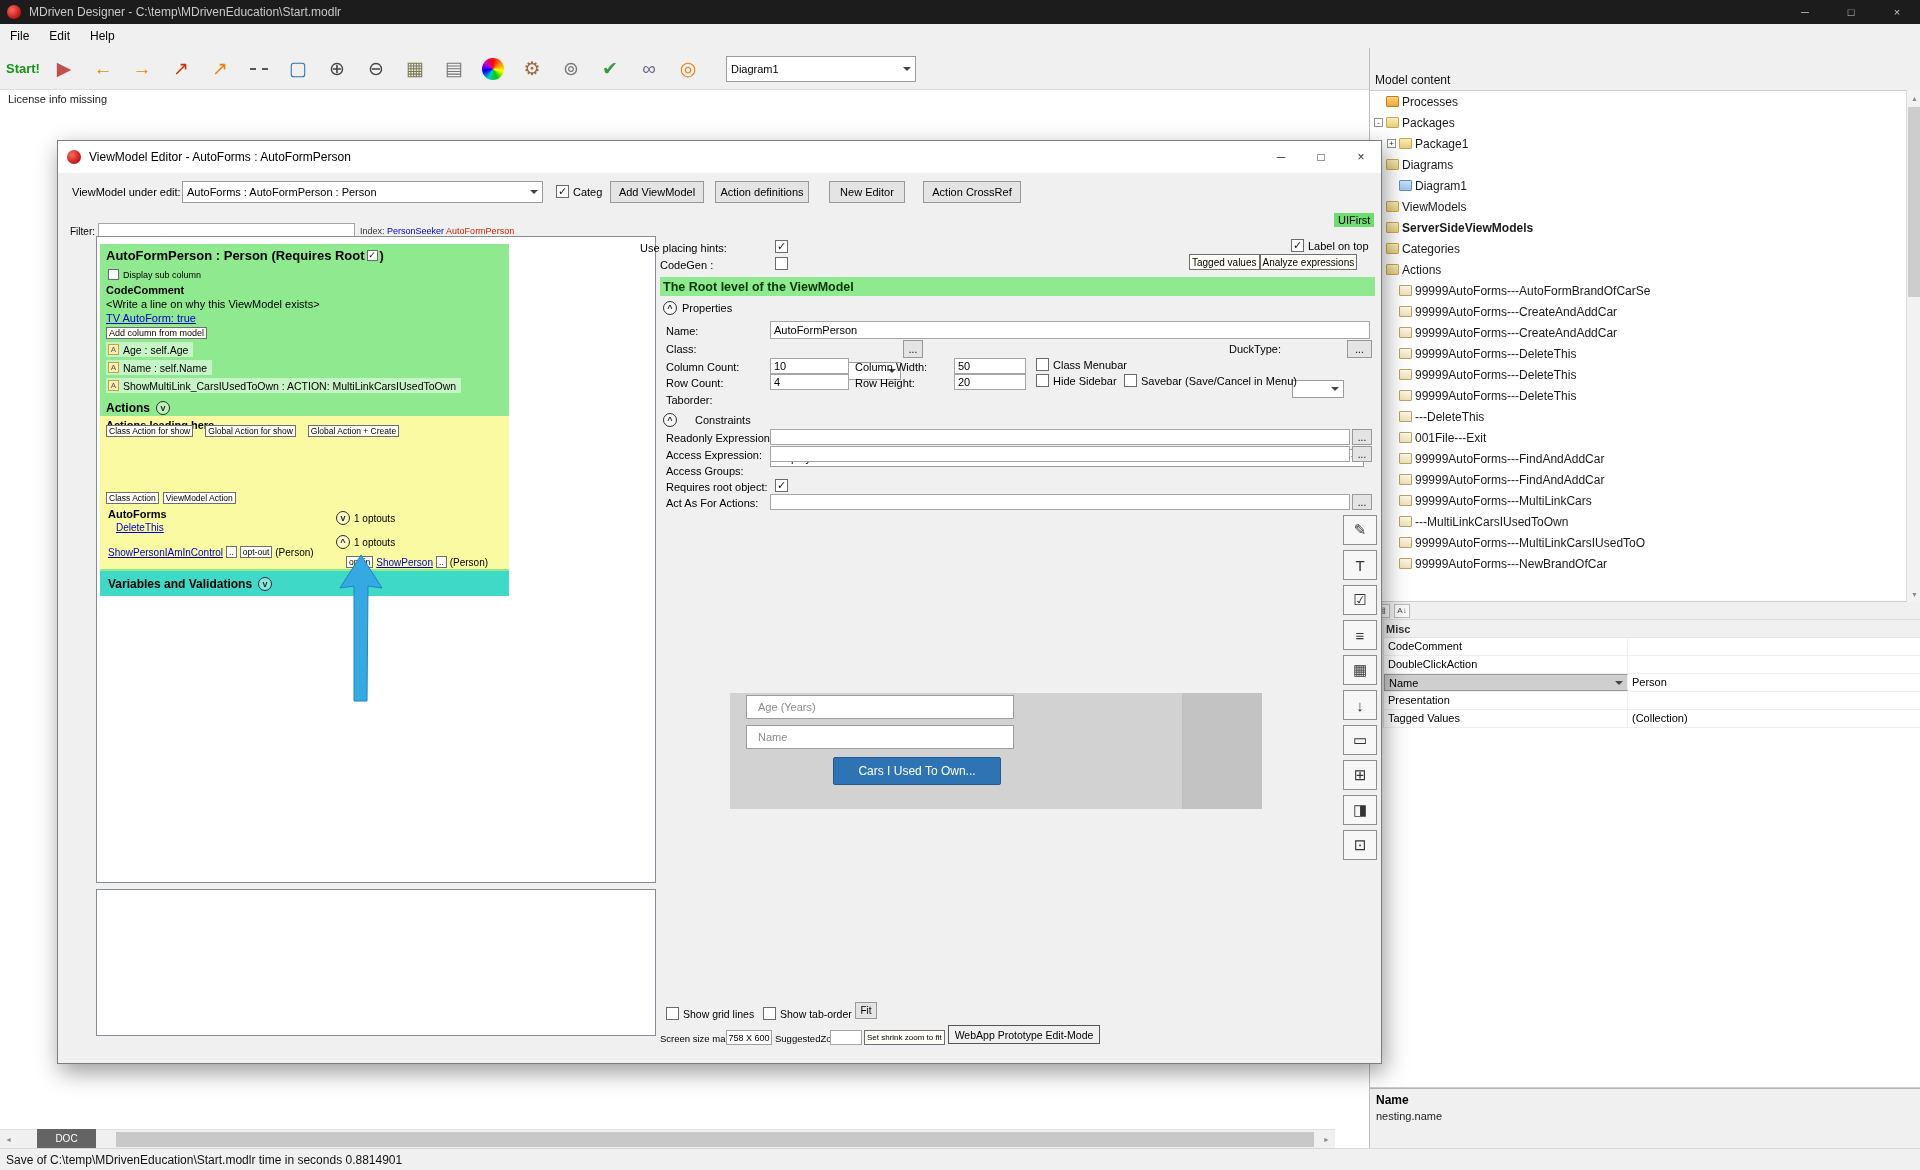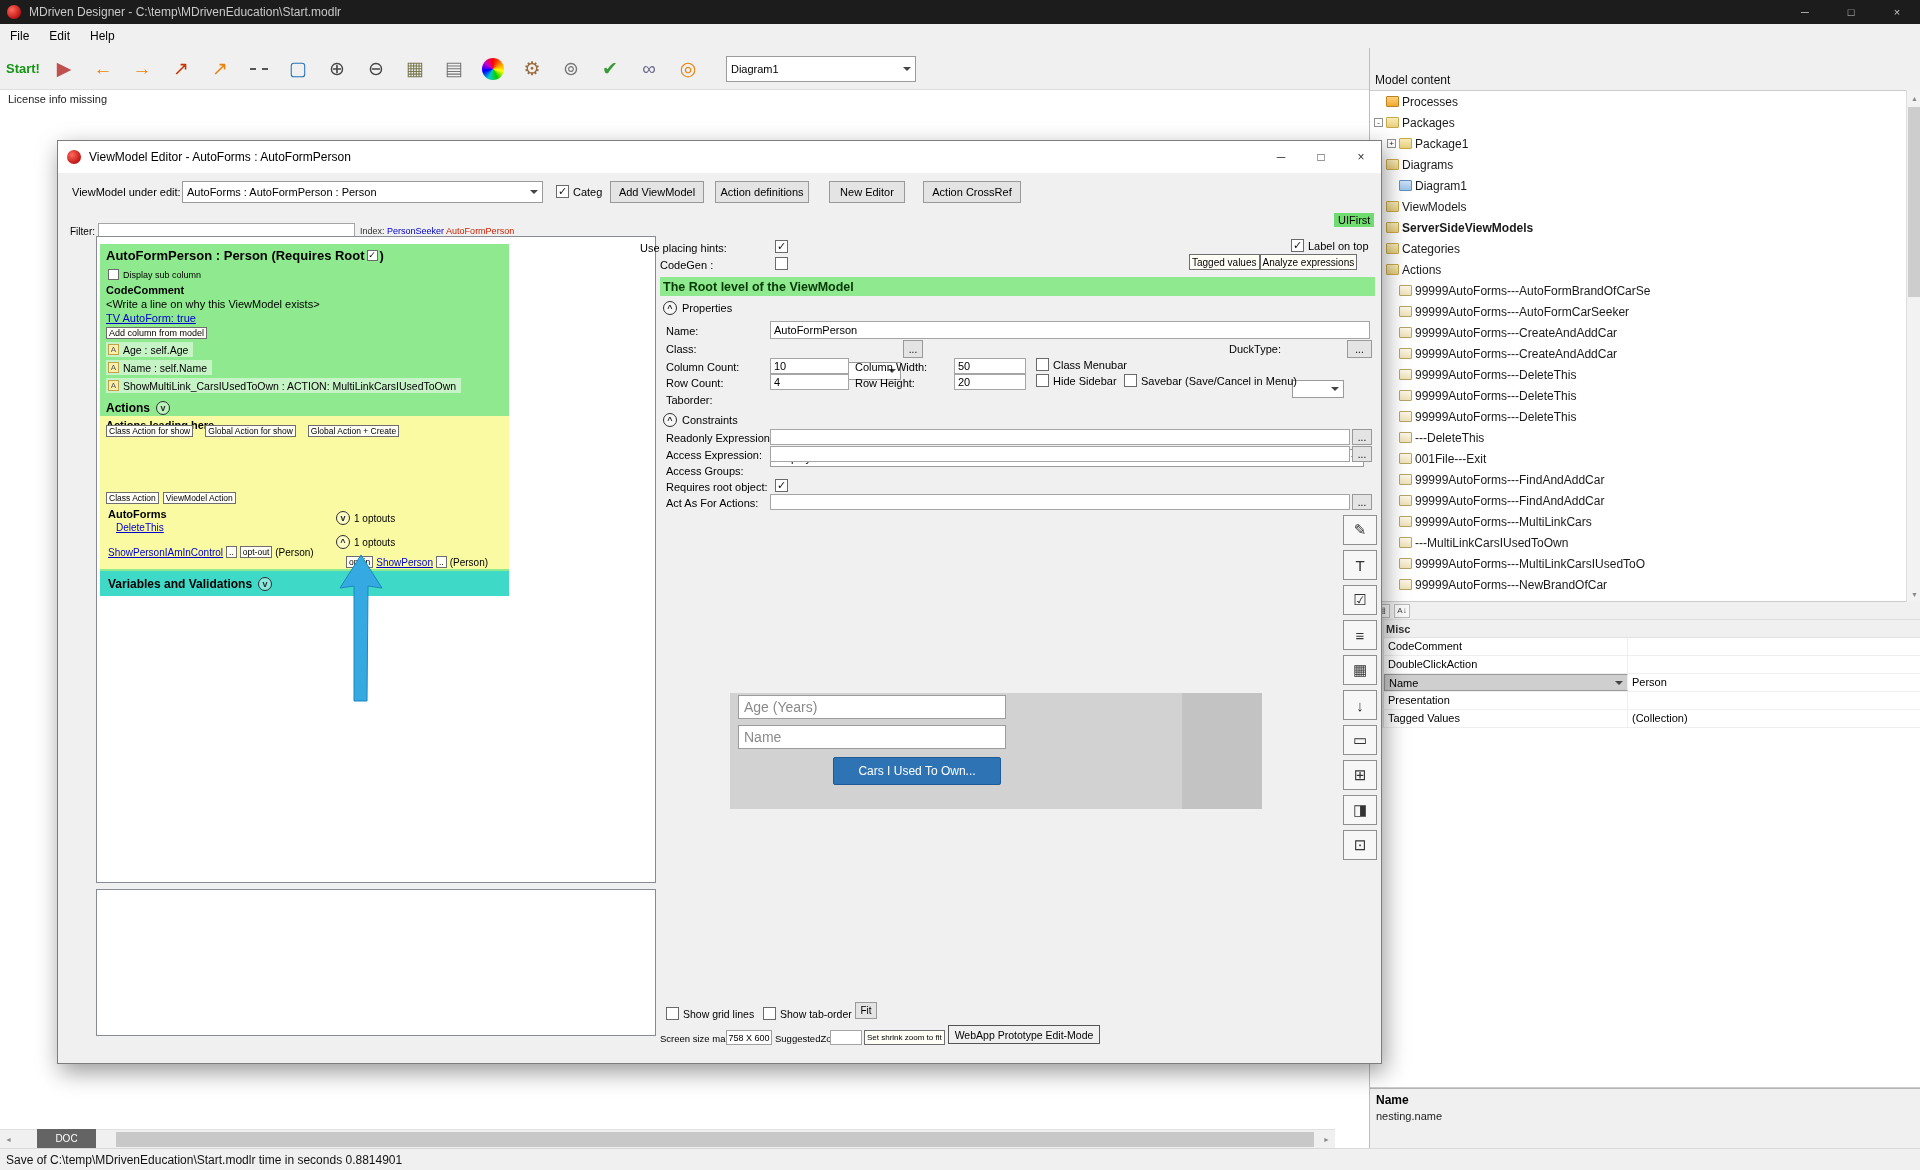--- a/index.html
+++ b/index.html
@@ -92,21 +92,21 @@
   .gbox{background:#8fe98f}
   .gb-title{font-size:13px;font-weight:bold;white-space:nowrap}
   .vm-col{display:flex;align-items:center;gap:4px;height:15px;margin-bottom:3px;font-size:10.5px;background:rgba(255,255,255,.5);width:max-content;padding:0 5px 0 2px;white-space:nowrap}
   .colico{width:11px;height:11px;background:#ffefad;border:1px solid #bfa24a;font-size:8px;display:inline-flex;align-items:center;justify-content:center;color:#555;flex:none}
   .ybox{background:#fafaa2}
   .vml{font-size:10px;height:13px}
   .tealbar{background:#3fd9c8;display:flex;align-items:center;gap:6px;padding-left:8px}
   #side-tools{display:flex;flex-direction:column;gap:5px}
   .stool{width:34px;height:30px;border:1px solid #8f8f8f;background:#f7f7f7;display:flex;align-items:center;justify-content:center;font-size:15px;color:#333}
   #preview{background:#d2d2d2}
-  #preview input{position:absolute;left:8px;width:268px;height:24px;background:#fff;border:1px solid #9c9c9c;font-size:14px;padding:0 5px;font-family:inherit}
+  #preview input{position:absolute;left:16px;width:268px;height:24px;background:#fff;border:1px solid #9c9c9c;font-size:11px;padding:0 11px;font-family:inherit}
   #preview input::placeholder{color:#8a8a8a}
   #cars-btn{position:absolute;left:103px;top:64px;width:168px;height:28px;background:#2e74b5;border:1px solid #1f5a94;color:#fff;font-size:12px;display:flex;align-items:center;justify-content:center;border-radius:2px}
   .greenhdr{background:#8fe98f;color:#063806;font-size:12.5px;font-weight:bold;display:flex;align-items:center;padding-left:3px}
   #uifirst{background:#6fdc6f;font-size:11px;padding:1px 4px}
 </style>
 </head>
 <body>
 
 <div id="titlebar" class="abs">
   <span class="appico"></span>
@@ -233,25 +233,20 @@
       </div>
       <div class="trow" style="padding-left: 4px;">
         <span class="texp ghost"></span>
         <span class="ticon folder"></span>
         <span class="tlabel">Actions</span>
       </div>
       <div class="trow" style="padding-left: 17px;">
         <span class="texp ghost"></span>
         <span class="ticon action"></span>
         <span class="tlabel">99999AutoForms---AutoFormBrandOfCarSe</span>
-      </div>
-      <div class="trow" style="padding-left: 17px;">
-        <span class="texp ghost"></span>
-        <span class="ticon action"></span>
-        <span class="tlabel">99999AutoForms---AutoFormCarSeeker</span>
       </div>
       <div class="trow" style="padding-left: 17px;">
         <span class="texp ghost"></span>
         <span class="ticon action"></span>
         <span class="tlabel">99999AutoForms---CreateAndAddCar</span>
       </div>
       <div class="trow" style="padding-left: 17px;">
         <span class="texp ghost"></span>
         <span class="ticon action"></span>
         <span class="tlabel">99999AutoForms---CreateAndAddCar</span>
@@ -532,21 +527,21 @@
   <label class="chkrow abs" style="left:1066px;top:233px">
     <span class="chk"></span>
     <span class="lbl">Savebar (Save/Cancel in Menu)</span>
   </label>
 
   <span class="lbl abs" style="left:608px;top:253px">Taborder:</span>
   <div class="sel abs" style="left:712px;top:250px;width:594px;height:18px">
     <span>DisplayOrderYBeforeX</span>
   </div>
 
-  <div class="abs" style="left:605px;top:272px;display:flex;gap:5px;align-items:center">
+  <div class="abs" style="left:605px;top:272px;display:flex;gap:18px;align-items:center">
     <span class="cchev up"></span>
     <span class="f11">Constraints</span>
   </div>
 
   <span class="lbl abs" style="left:608px;top:291px">Readonly Expression:</span>
   <input class="tin abs" style="left: 712px; top: 288px; width: 580px; height: 16px;">
   <div class="dots-btn abs" style="left:1294px;top:288px;width:20px;height:16px">...</div>
   <span class="lbl abs" style="left:608px;top:308px">Access Expression:</span>
   <input class="tin abs" style="left: 712px; top: 305px; width: 580px; height: 16px;">
   <div class="dots-btn abs" style="left:1294px;top:305px;width:20px;height:16px">...</div>

